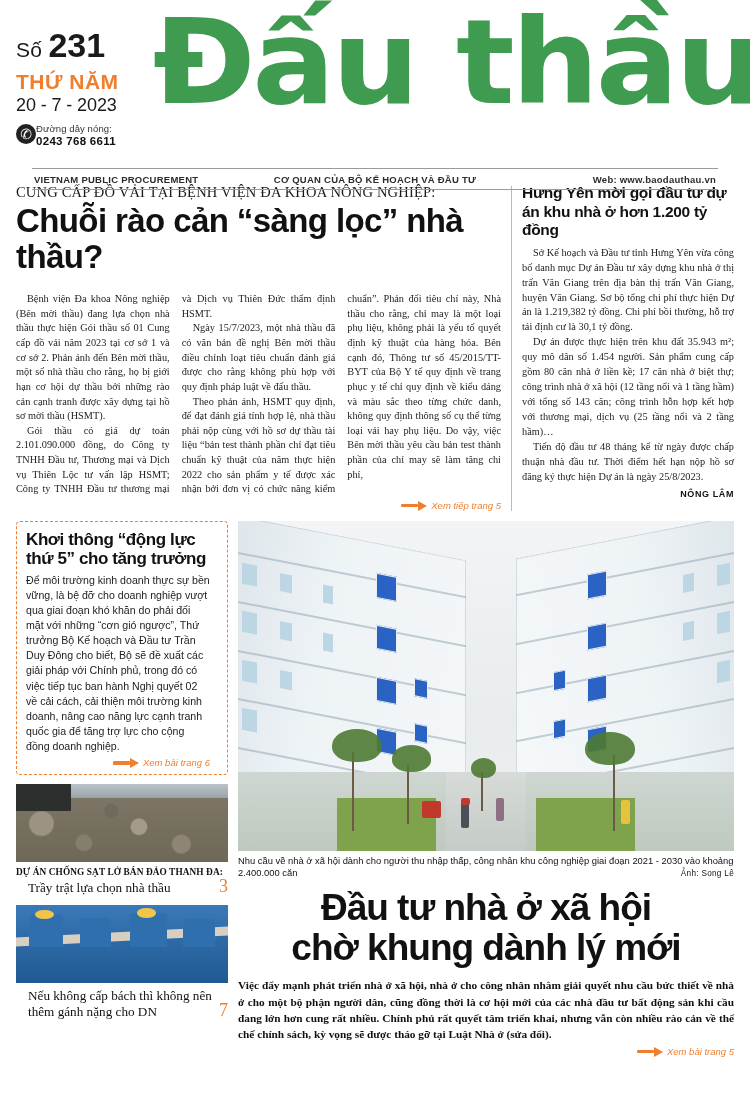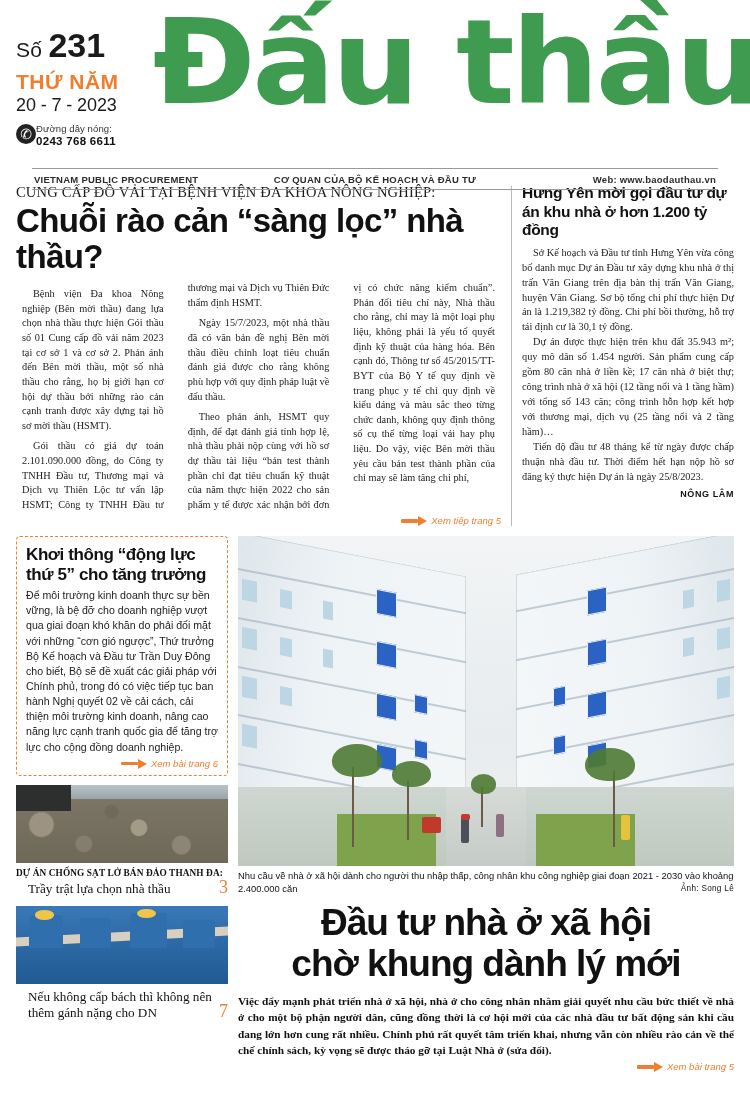--- a/index.html
+++ b/index.html
@@ -157,37 +157,37 @@
     margin-bottom: 2px;
     white-space: nowrap;
   }
   .lead-headline {
     font-family: "Liberation Sans", sans-serif;
     font-weight: 700;
     font-size: 33px;
     line-height: 1.08;
     letter-spacing: -.6px;
     color: #111;
-    margin-bottom: 7px;
+    margin-bottom: 18px;
   }
 
   .cols-3 {
     column-count: 3;
     column-gap: 12px;
     column-rule: none;
   }
   .body-text {
     font-family: "Liberation Serif", serif;
     font-size: 10.3px;
     line-height: 1.42;
     text-align: justify;
     color: #1c1c1c;
     hyphens: auto;
   }
-  .body-text p { text-indent: 11px; margin: 6px; }
+  .body-text p { text-indent: 11px; margin: 0; }
   .body-text p + p { margin-top: 0; }
 
   .side-headline {
     font-family: "Liberation Sans", sans-serif;
     font-weight: 700;
     font-size: 15.5px;
     line-height: 1.2;
     letter-spacing: -.3px;
     color: #111;
     margin-bottom: 6px;
@@ -249,21 +249,21 @@
     padding: 10px 16px 0 16px;
     gap: 10px;
     align-items: flex-start;
   }
   .left-rail { width: 212px; flex: 0 0 212px; }
   .right-main { flex: 1 1 auto; }
 
   .dashed-box {
     border: 1.6px dashed #ef7f2e;
     border-radius: 4px;
-    padding: 8px 9px 6px 9px;
+    padding: 8px 17px 6px 9px;
   }
   .dashed-title {
     font-family: "Liberation Sans", sans-serif;
     font-weight: 700;
     font-size: 17px;
     line-height: 1.14;
     letter-spacing: -.4px;
     color: #111;
     margin-bottom: 4px;
   }

